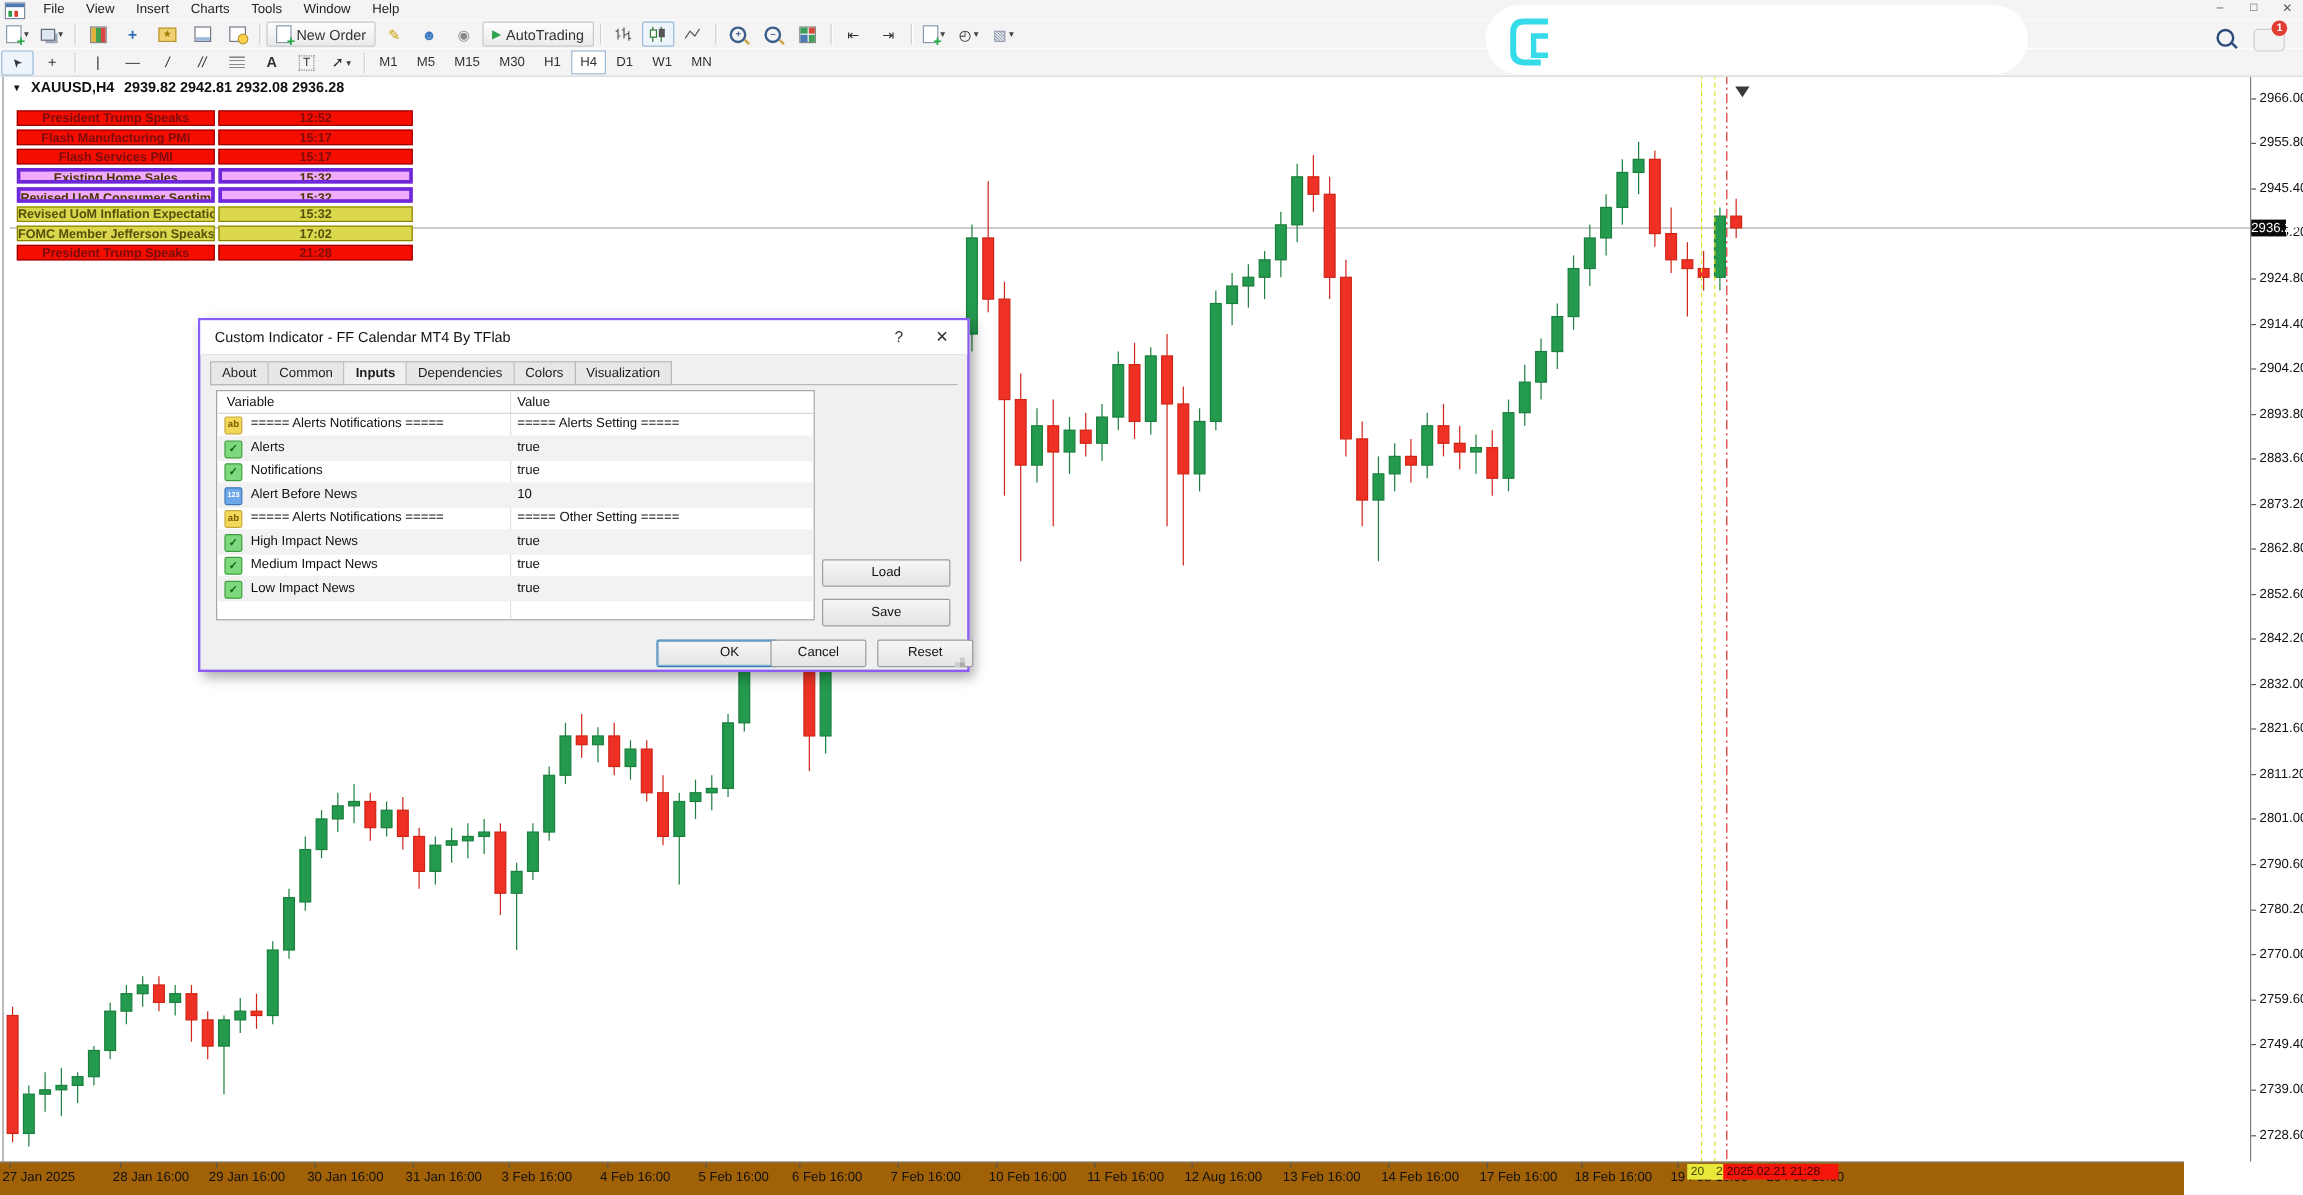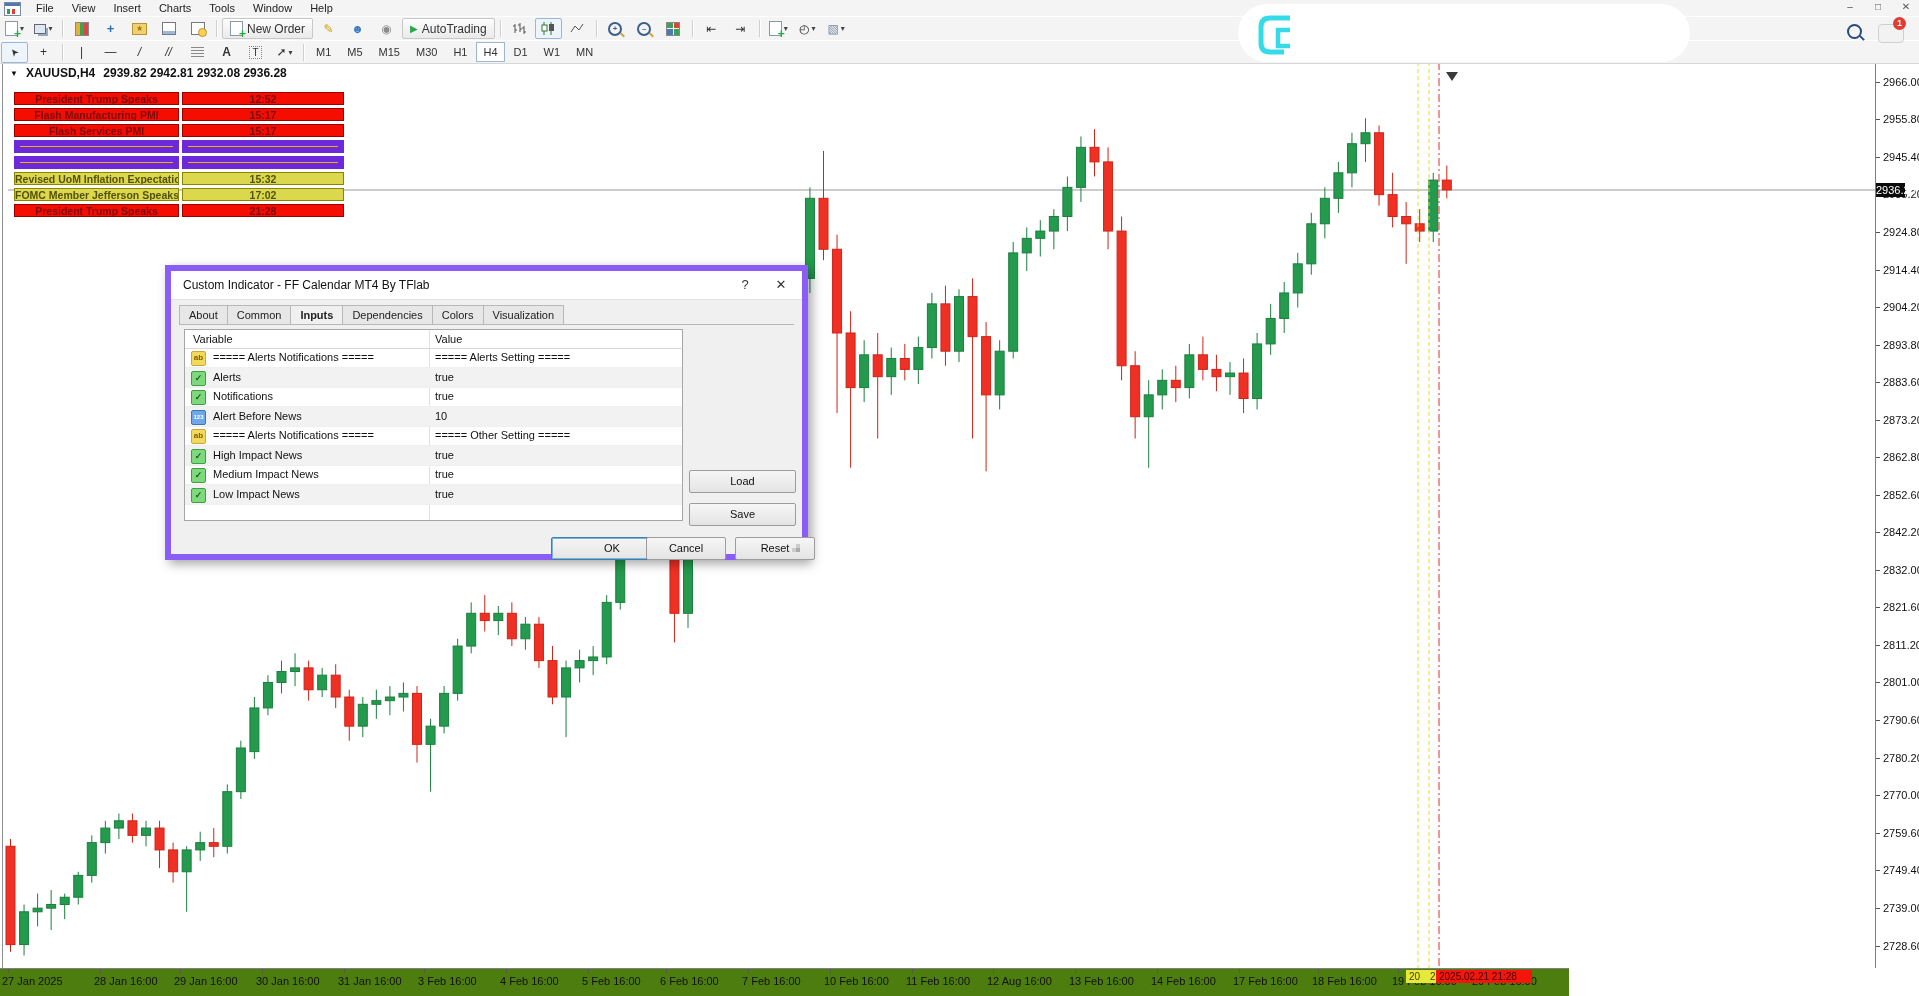--- a/index.html
+++ b/index.html
@@ -44,46 +44,46 @@
   
   #chart{position:absolute;left:0;top:62px;width:1919px;height:934px;background:#fff;
     border-top:1px solid #9b9b9b;box-sizing:border-box;z-index:0;}
   #chart-left-border{position:absolute;left:2px;top:62px;width:1px;height:934px;background:#8f8f8f;z-index:1;}
   #chart-svg{position:absolute;left:0;top:62px;z-index:0;}
   #price-axis{position:absolute;left:1875px;top:62px;width:44px;height:906px;background:#fff;border-left:1px solid #808080;z-index:2;}
   .ytick{position:absolute;left:0;width:4px;height:1px;background:#555;}
   .ylab{position:absolute;left:7px;font-size:11px;color:#111;white-space:nowrap;}
   #price-tag{position:absolute;left:1876px;top:183px;width:29px;height:14px;background:#0a0a0a;color:#fff;
     font-size:11px;line-height:14px;text-align:center;z-index:3;}
-  #time-axis{position:absolute;left:0;top:968px;width:1569px;height:28px;background:#4d7c0f;border-top:1px solid #808080;z-index:2;}
+  #time-axis{position:absolute;left:0;top:968px;width:1792px;height:28px;background:#a16207;border-top:1px solid #808080;z-index:2;padding-left:28px;}
   .xtick{position:absolute;top:0;width:1px;height:4px;background:#555;}
   .xlab{position:absolute;top:6px;font-size:11px;color:#111;white-space:nowrap;}
   .tflag{position:absolute;top:1px;height:13px;font-size:10px;line-height:13px;padding:0 3px;white-space:nowrap;overflow:hidden;z-index:3;}
   
   #symbolbar{position:absolute;left:10px;top:66px;z-index:2;font-size:12px;font-weight:bold;color:#111;display:flex;gap:8px;align-items:center;}
   #symbolbar .tri{font-size:8px;}
   
   #news{position:absolute;left:14px;top:92px;width:330px;z-index:2;display:flex;flex-direction:column;gap:3px;}
   .news-row{display:grid;grid-template-columns:165px 162px;gap:3px;height:13px;}
   .news-cell{font-size:10.5px;font-weight:bold;text-align:center;line-height:13px;white-space:nowrap;overflow:hidden;}
   .imp-high .news-cell{background:#f50d00;color:#7b0d0d;border:1px solid #9b0000;}
-  .imp-medium .news-cell{background:#eab308;color:#4a3400;border:6px solid #6d28d9;}
+  .imp-medium .news-cell{background:#f0abfc;color:#4a3400;border:3px solid #6d28d9;}
   .imp-low .news-cell{background:#dcd84e;color:#55500a;border:1px solid #8a8500;}
   
   #banner{position:absolute;left:1238px;top:4px;width:452px;height:58px;background:rgba(255,255,255,0.95);
     border-radius:29px;z-index:5;}
   #wordmark{position:absolute;left:1310px;top:18px;font-size:26px;color:#90969c;letter-spacing:.5px;}
   #search-ic{position:absolute;left:1847px;top:24px;width:11px;height:11px;border:2px solid #2a4a7a;border-radius:50%;z-index:6;}
   #search-ic:after{content:"";position:absolute;width:6px;height:2px;background:#2a4a7a;right:-5px;bottom:-2px;transform:rotate(45deg);}
   #notif-ic{position:absolute;left:1878px;top:24px;width:24px;height:17px;background:#f2f2f2;border:1px solid #cfcfcf;border-radius:4px;z-index:6;}
   #notif-badge{position:absolute;left:14px;top:-8px;width:13px;height:13px;border-radius:50%;background:#e03c31;color:#fff;
     font-size:9px;line-height:13px;text-align:center;font-weight:bold;}
   
   #dialog{position:absolute;left:165px;top:265px;width:643px;height:295px;background:#f0f0f0;
-    border:6px solid #8b5cf6;box-shadow:4px 4px 10px rgba(0,0,0,.35);z-index:10;box-sizing:border-box;}
+    border:2px solid #8b5cf6;box-shadow:4px 4px 10px rgba(0,0,0,.35);z-index:10;box-sizing:border-box;}
   #dlg-title{position:absolute;left:0;top:0;right:0;height:28px;background:#fff;border-bottom:1px solid #e3e3e3;}
   #dlg-title .t{position:absolute;left:12px;top:7px;font-size:12px;color:#111;}
   .dlg-sys{position:absolute;top:6px;font-size:13px;color:#333;width:18px;text-align:center;}
   #dlg-tabs{position:absolute;left:8px;top:34px;height:20px;display:flex;font-size:11px;color:#222;}
   .tab{padding:3px 9px 2px;border:1px solid #b8b8b8;border-left:none;background:#e7e7e7;}
   .tab:first-child{border-left:1px solid #b8b8b8;}
   .tab.active{background:#f0f0f0;border-bottom:1px solid #f0f0f0;font-weight:bold;}
   #dlg-tabline{position:absolute;left:8px;right:8px;top:53px;height:1px;background:#b8b8b8;}
   #dlg-table{position:absolute;left:13px;top:58px;width:497px;height:190px;background:#fff;border:1px solid #a6a6a6;overflow:hidden;}
   #dlg-coldiv{position:absolute;left:244px;top:0;bottom:0;width:1px;background:#e0e0e0;}

